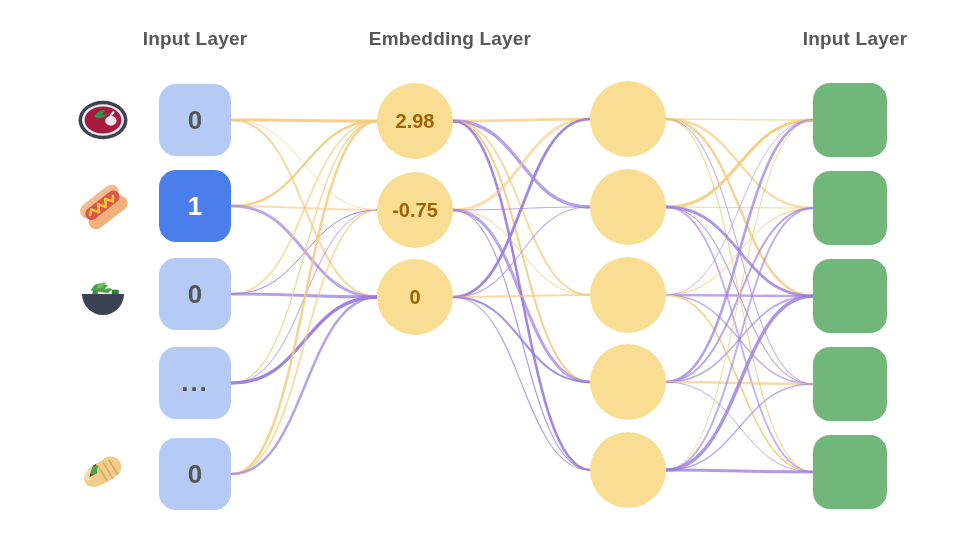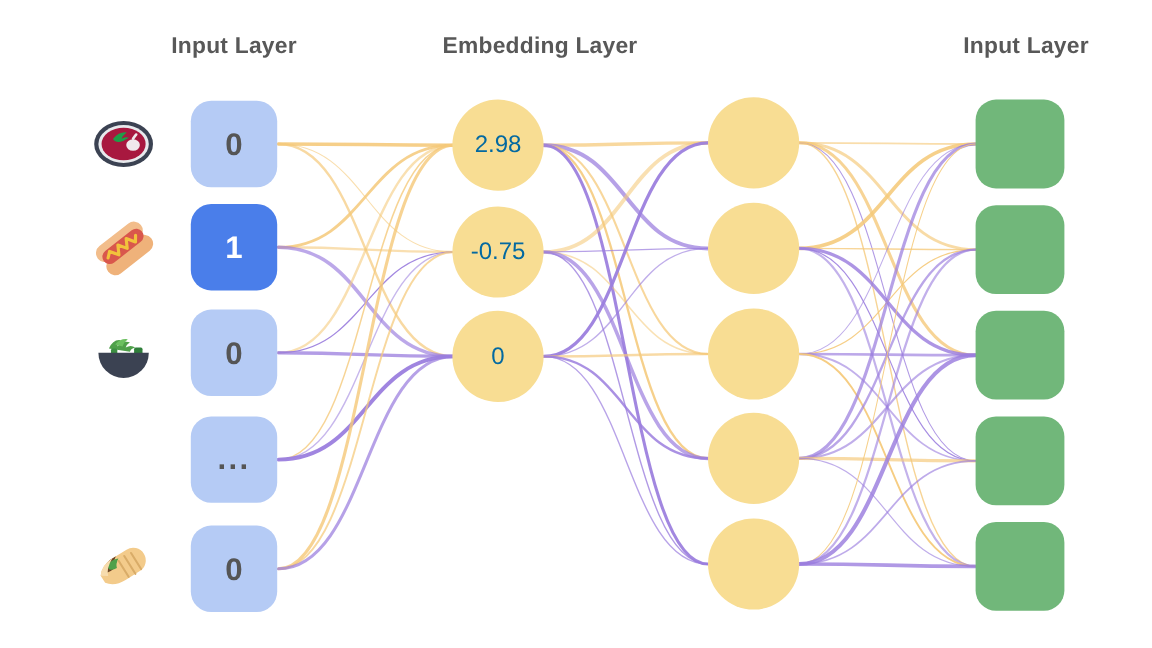--- a/index.html
+++ b/index.html
@@ -77,23 +77,23 @@
     font-size: 0;
     line-height: 0;
   }
   .emoji-slot svg { display: block; }
 
   .embed-circle {
     width: 76px;
     height: 76px;
     border-radius: 50%;
     background: #f8dd93;
-    color: #0369a1;
+    color: #a16207;
     font-size: 20px;
-    font-weight: normal;
+    font-weight: bold;
   }
 
   .hidden-circle {
     width: 76px;
     height: 76px;
     border-radius: 50%;
     background: #f8dd93;
   }
 
   .output-box {

